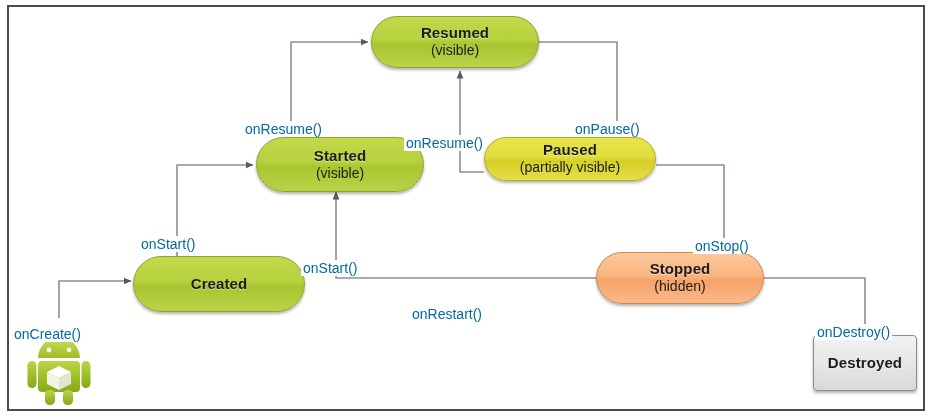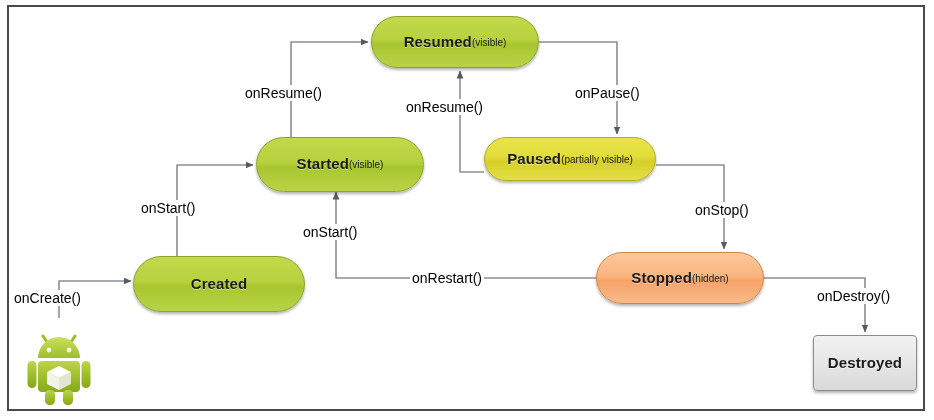--- a/index.html
+++ b/index.html
@@ -32,35 +32,35 @@
     left: 0;
     top: 0;
     width: 934px;
     height: 420px;
     pointer-events: none;
   }
   .node {
     position: absolute;
     box-sizing: border-box;
     display: flex;
-    flex-direction: row;
+    flex-direction: column;
     align-items: center;
     justify-content: center;
     text-align: center;
     color: #1b1b1b;
     line-height: 1.12;
   }
   .node .title {
     font-weight: bold;
     font-size: 15px;
     letter-spacing: 0.1px;
     text-shadow: 0 1px 0 rgba(255,255,255,0.45);
   }
   .node .sub {
-    font-size: 10px;
+    font-size: 14px;
     font-weight: normal;
     margin-top: 1px;
   }
   .node.pill {
     border-radius: 30px;
     border: 1px solid #8aa02a;
     box-shadow: 0 2px 3px rgba(0,0,0,0.30);
   }
   .node.green {
     background: linear-gradient(180deg, #c3d94b 0%, #b7d13f 45%, #a8c630 55%, #b9d348 100%);
@@ -76,24 +76,25 @@
   }
   .node.rect {
     background: linear-gradient(180deg, #f2f2f2 0%, #e6e6e6 50%, #d9d9d9 100%);
     border: 1px solid #8d8d8d;
     border-radius: 4px;
     box-shadow: 0 2px 3px rgba(0,0,0,0.30);
   }
   .edge-label {
     position: absolute;
     font-size: 14px;
-    color: #000000;
+    color: #0369a1;
     white-space: nowrap;
     background: #ffffff;
     padding: 0 2px;
+    margin-top: 36px;
   }
   #android-icon {
     position: absolute;
     left: 26px;
     top: 330px;
     width: 66px;
     height: 76px;
   }
 </style>
 </head>

